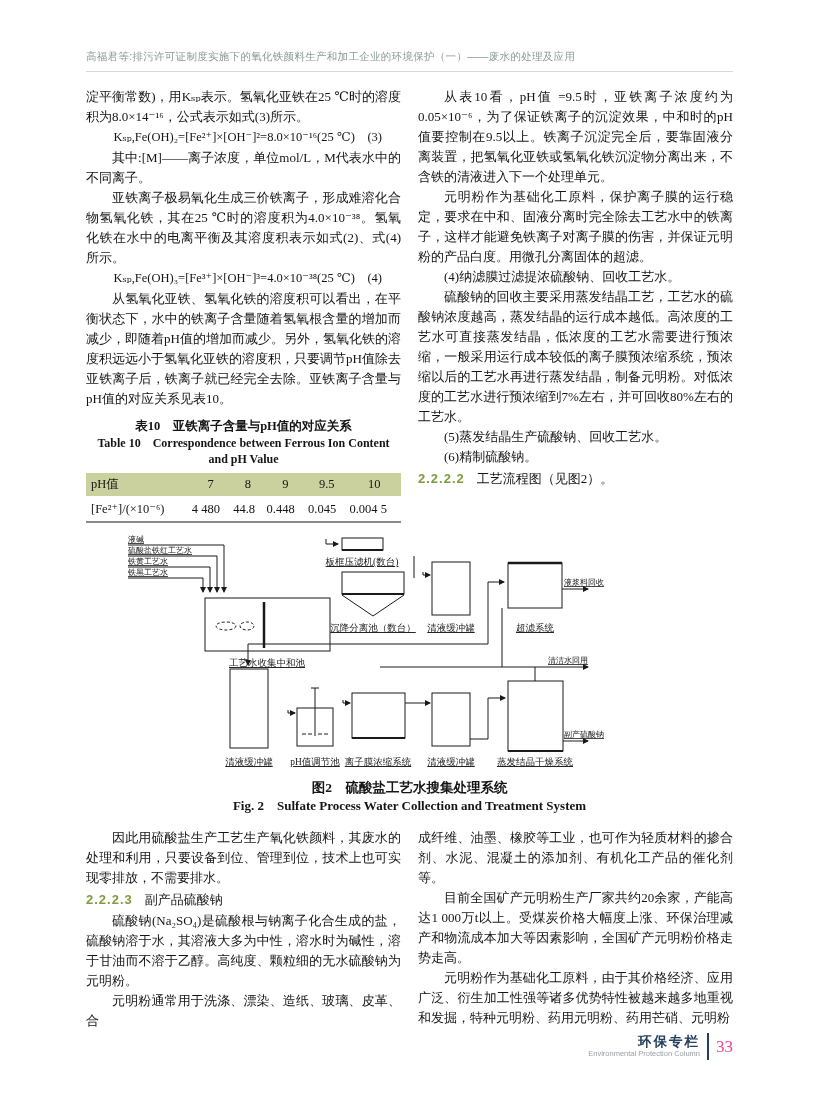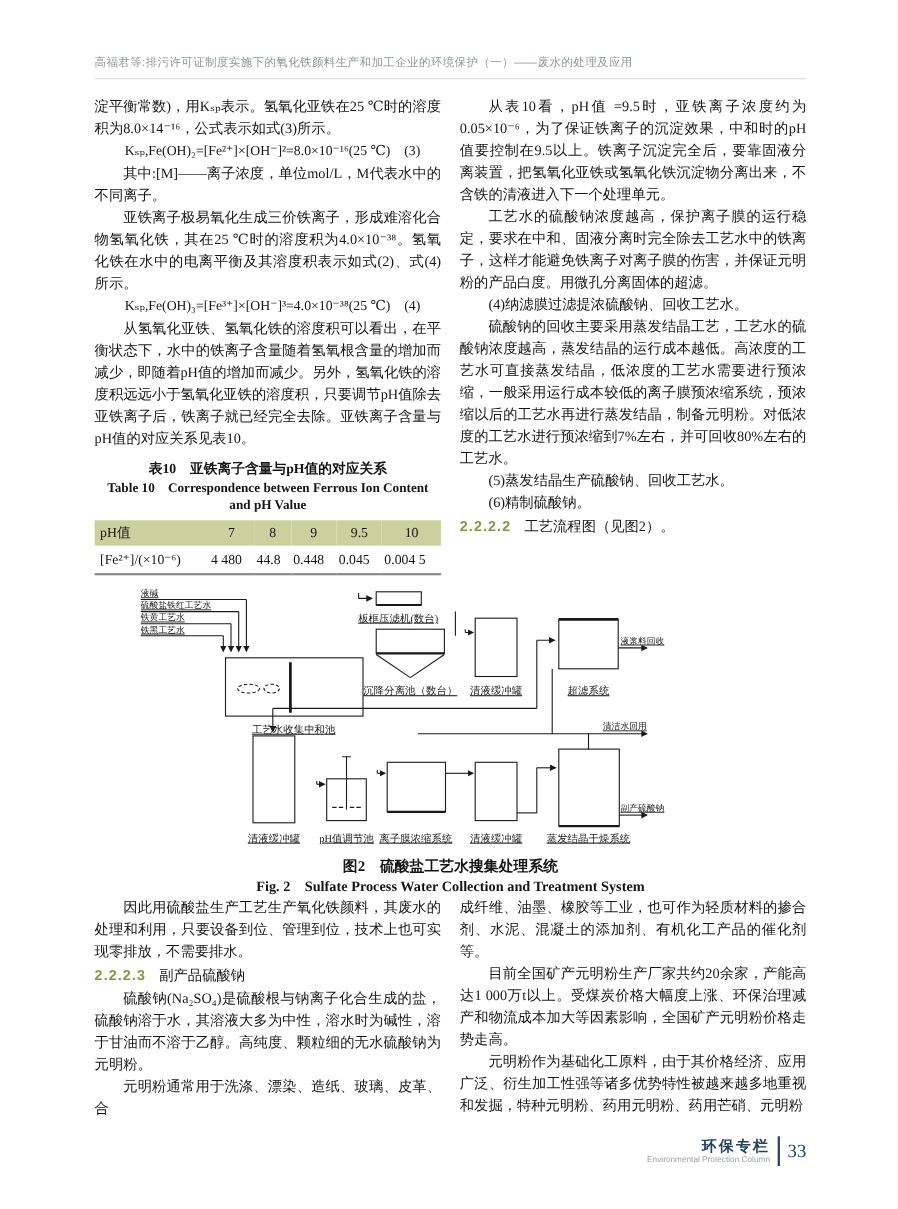--- a/index.html
+++ b/index.html
@@ -10,21 +10,21 @@
   }
   .content{position:absolute;left:86px;top:0;width:647px;}
   .running-head{
     padding-top:50px;padding-bottom:7px;text-align:left;
     font-size:10.5px;color:#8a9a92;letter-spacing:.3px;
     border-bottom:1px solid #d8dcd8;
     font-family:"Liberation Sans","DejaVu Sans",sans-serif;
   }
   .cols{display:flex;gap:17px;}
   .cols-top{margin-top:15px;}
-  .cols-bottom{margin-top:0;}
+  .cols-bottom{margin-top:13px;}
   .col{width:315px;}
   p{margin:0;text-align:justify;font-size:13px;line-height:20px;}
   .indent{text-indent:2em;}
   .formula{text-indent:2.2em;line-height:21px;font-size:12.5px;}
   .sec-head{font-size:13px;line-height:21px;margin:1px 0;}
   .sec-num{color:#7d9c3e;font-weight:bold;font-family:"Liberation Sans","DejaVu Sans",sans-serif;margin-right:12px;letter-spacing:1px;}
   .tbl-caption-cn{text-align:center;font-weight:bold;font-size:12.5px;margin-top:9px;line-height:17px;}
   .tbl-caption-en{text-align:center;font-weight:bold;font-size:12px;line-height:16px;}
   table{width:100%;border-collapse:collapse;margin-top:6px;font-size:12.5px;}
   th{background:#cbd19e;font-weight:normal;text-align:center;padding:3px 2px;}
@@ -32,21 +32,21 @@
   th:first-child,td:first-child{text-align:left;padding-left:5px;}
   .figure{position:relative;height:248px;margin-top:8px;}
   .figure svg{position:absolute;left:0;top:0;}
   .fig-caption-cn{text-align:center;font-weight:bold;font-size:13.5px;line-height:18px;}
   .fig-caption-en{text-align:center;font-weight:bold;font-size:13px;line-height:18px;}
   .footer{position:absolute;right:83px;top:1033px;display:flex;align-items:center;gap:7px;}
   .footer-labels{text-align:right;line-height:1.05;}
   .footer-cn{font-size:13.5px;font-weight:bold;color:#23405c;letter-spacing:2px;}
   .footer-en{font-size:7.5px;color:#9aa0a6;font-family:"Liberation Sans","DejaVu Sans",sans-serif;}
   .footer-bar{width:2px;height:27px;background:#23405c;}
-  .footer-page{font-size:17px;color:#0c4a6e;}
+  .footer-page{font-size:17px;color:#ec4899;}
   .nl{font-size:9.5px;text-decoration:underline;fill:#1a1a1a;}
   .sl{font-size:8px;text-decoration:underline;fill:#1a1a1a;}
 </style>
 </head>
 <body>
 
 <div class="page">
   <div class="content">
 
     <div class="running-head">高福君等:排污许可证制度实施下的氧化铁颜料生产和加工企业的环境保护（一）——废水的处理及应用</div>
@@ -83,21 +83,21 @@
               <td>0.448</td>
               <td>0.045</td>
               <td>0.004 5</td>
             </tr>
           </tbody>
         </table>
       </div>
 
       <div class="col">
         <p class="indent">从表10看，pH值 =9.5时，亚铁离子浓度约为0.05×10⁻⁶，为了保证铁离子的沉淀效果，中和时的pH值要控制在9.5以上。铁离子沉淀完全后，要靠固液分离装置，把氢氧化亚铁或氢氧化铁沉淀物分离出来，不含铁的清液进入下一个处理单元。</p>
-        <p class="indent">工艺水的硫酸钠浓度越高，保护离子膜的运行稳定，要求在中和、固液分离时完全除去工艺水中的铁离子，这样才能避免铁离子对离子膜的伤害，并保证元明粉的产品白度。用微孔分离固体的超滤。</p>
+        <p class="indent">元明粉作为基础化工原料，保护离子膜的运行稳定，要求在中和、固液分离时完全除去工艺水中的铁离子，这样才能避免铁离子对离子膜的伤害，并保证元明粉的产品白度。用微孔分离固体的超滤。</p>
         <p class="indent">(4)纳滤膜过滤提浓硫酸钠、回收工艺水。</p>
         <p class="indent">硫酸钠的回收主要采用蒸发结晶工艺，工艺水的硫酸钠浓度越高，蒸发结晶的运行成本越低。高浓度的工艺水可直接蒸发结晶，低浓度的工艺水需要进行预浓缩，一般采用运行成本较低的离子膜预浓缩系统，预浓缩以后的工艺水再进行蒸发结晶，制备元明粉。对低浓度的工艺水进行预浓缩到7%左右，并可回收80%左右的工艺水。</p>
         <p class="indent">(5)蒸发结晶生产硫酸钠、回收工艺水。</p>
         <p class="indent">(6)精制硫酸钠。</p>
         <div class="sec-head">
           <span class="sec-num">2.2.2.2</span><span>工艺流程图（见图2）。</span>
         </div>
       </div>
     </div>
 

